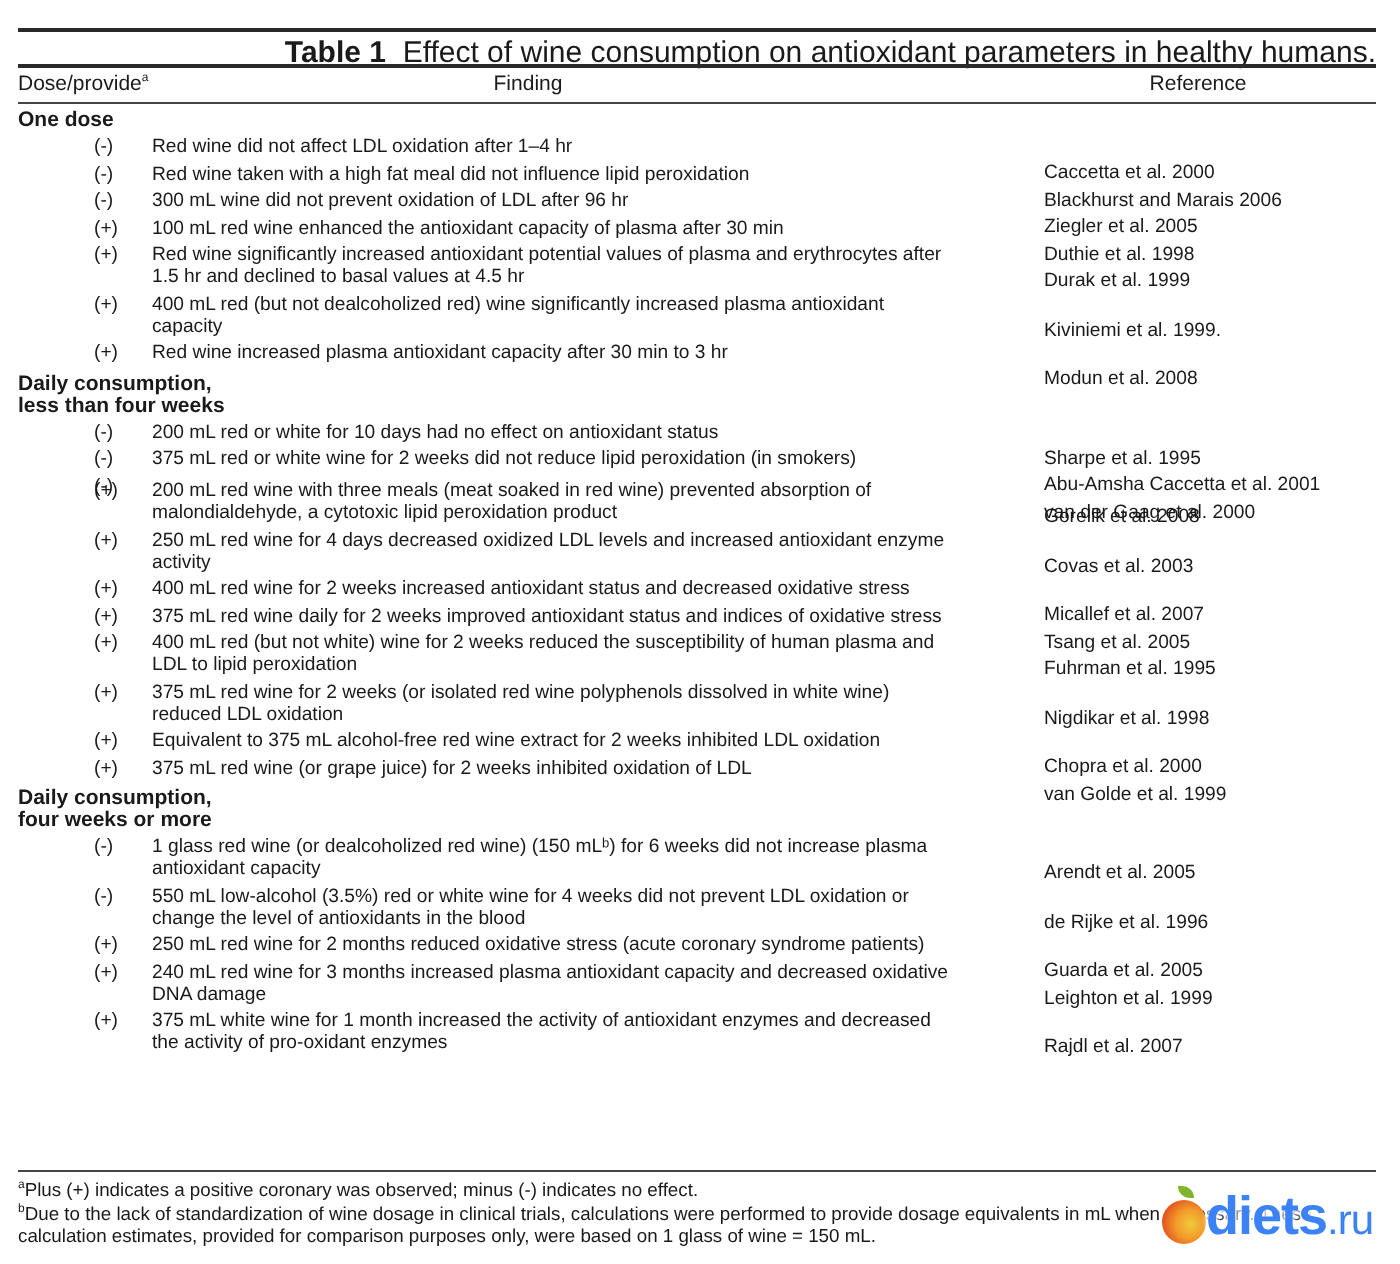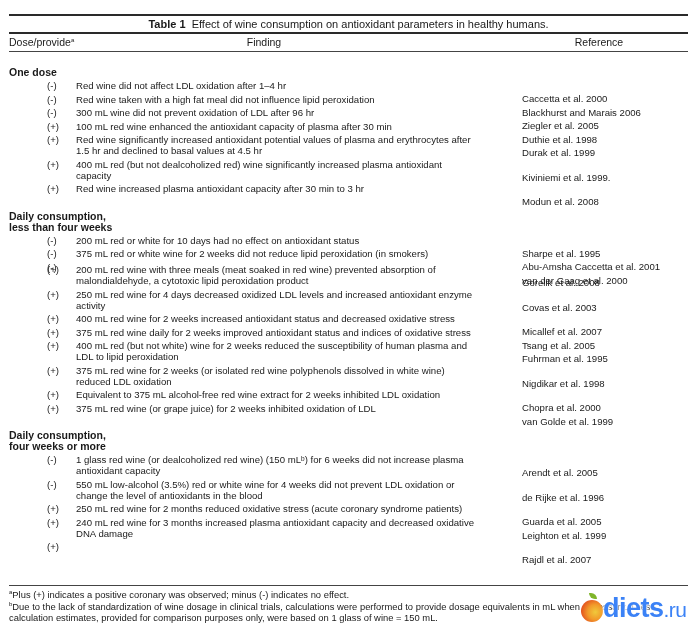--- a/index.html
+++ b/index.html
@@ -4,32 +4,32 @@
 <style>
   html, body { margin: 0; padding: 0; background: #ffffff; }
   body {
     width: 700px; height: 632px; overflow: hidden; position: relative;
     font-family: "Liberation Sans", "DejaVu Sans", sans-serif;
     color: #1a1a1a;
   }
   .page { position: absolute; left: 9px; top: 0; width: 679px; }
   .rule-top { position: absolute; left: 0; right: 0; top: 14px; height: 0; border-top: 2px solid #2a2a2a; }
   .caption {
-    position: absolute; left: 0; right: 0; top: 18px; text-align: center;
-    font-size: 11px; color: #1a1a1a;
+    position: absolute; left: 0; right: 0; top: 18px; text-align: right;
+    font-size: 15px; color: #1a1a1a;
   }
   .caption b { font-weight: bold; }
   .rule-cap { position: absolute; left: 0; right: 0; top: 32px; border-top: 2px solid #2a2a2a; }
   .hdr { position: absolute; left: 0; right: 0; top: 36px; height: 14px; font-size: 10.5px; }
   .hdr .c1 { position: absolute; left: 0; }
   .hdr .c2 { position: absolute; left: 0; width: 510px; text-align: center; }
   .hdr .c3 { position: absolute; left: 510px; width: 160px; text-align: center; }
   .rule-hdr { position: absolute; left: 0; right: 0; top: 51px; border-top: 1px solid #444; }
   .body { position: absolute; left: 0; right: 0; top: 53px; }
-  .section { font-size: 10.5px; font-weight: bold; line-height: 11px; padding-top: 14px; padding-bottom: 2px; }
+  .section { font-size: 10.5px; font-weight: bold; line-height: 11px; padding-top: 2px; padding-bottom: 2px; }
   .row { position: relative; font-size: 9.6px; line-height: 11px; padding-bottom: 2.5px; }
   .row .eff { position: absolute; left: 38px; top: 0; }
   .row .find { margin-left: 50px; width: 400px; padding-left: 17px; }
   .row .ref { position: absolute; left: 513px; top: 13px; white-space: nowrap; text-align: right; }
   .rule-bottom { position: absolute; left: 0; right: 0; top: 585px; border-top: 1.5px solid #444; }
   .notes { position: absolute; left: 0; top: 589px; width: 690px; font-size: 9.4px; line-height: 11.5px; }
   .notes sup, .row sup, .hdr sup { font-size: 6px; vertical-align: super; line-height: 0; }
   .wm { position: absolute; left: 575px; top: 592px; width: 120px; height: 36px; }
   .wm .apple {
     position: absolute; left: 6px; top: 8px; width: 22px; height: 22px; border-radius: 50%;
@@ -176,20 +176,21 @@
         <div class="find">250 mL red wine for 2 months reduced oxidative stress (acute coronary syndrome patients)</div>
         <div class="ref">Guarda et al. 2005</div>
       </div>
       <div class="row">
         <div class="eff">(+)</div>
         <div class="find">240 mL red wine for 3 months increased plasma antioxidant capacity and decreased oxidative DNA damage</div>
         <div class="ref">Leighton et al. 1999</div>
       </div>
       <div class="row">
         <div class="eff">(+)</div>
+        <div class="find">375 mL white wine for 1 month increased the activity of antioxidant enzymes and decreased the activity of pro-oxidant enzymes</div>
         <div class="ref">Rajdl et al. 2007</div>
       </div>
     </div>
 
   <div class="rule-bottom"></div>
 </div>
 
 <div class="notes">
   <div style="padding-left:9px"><sup>a</sup><span>Plus (+) indicates a positive coronary was observed; minus (-) indicates no effect.</span></div>
   <div style="padding-left:9px"><sup>b</sup><span>Due to the lack of standardization of wine dosage in clinical trials, calculations were performed to provide dosage equivalents in mL when necessary. These calculation estimates, provided for comparison purposes only, were based on 1 glass of wine = 150 mL.</span></div>

